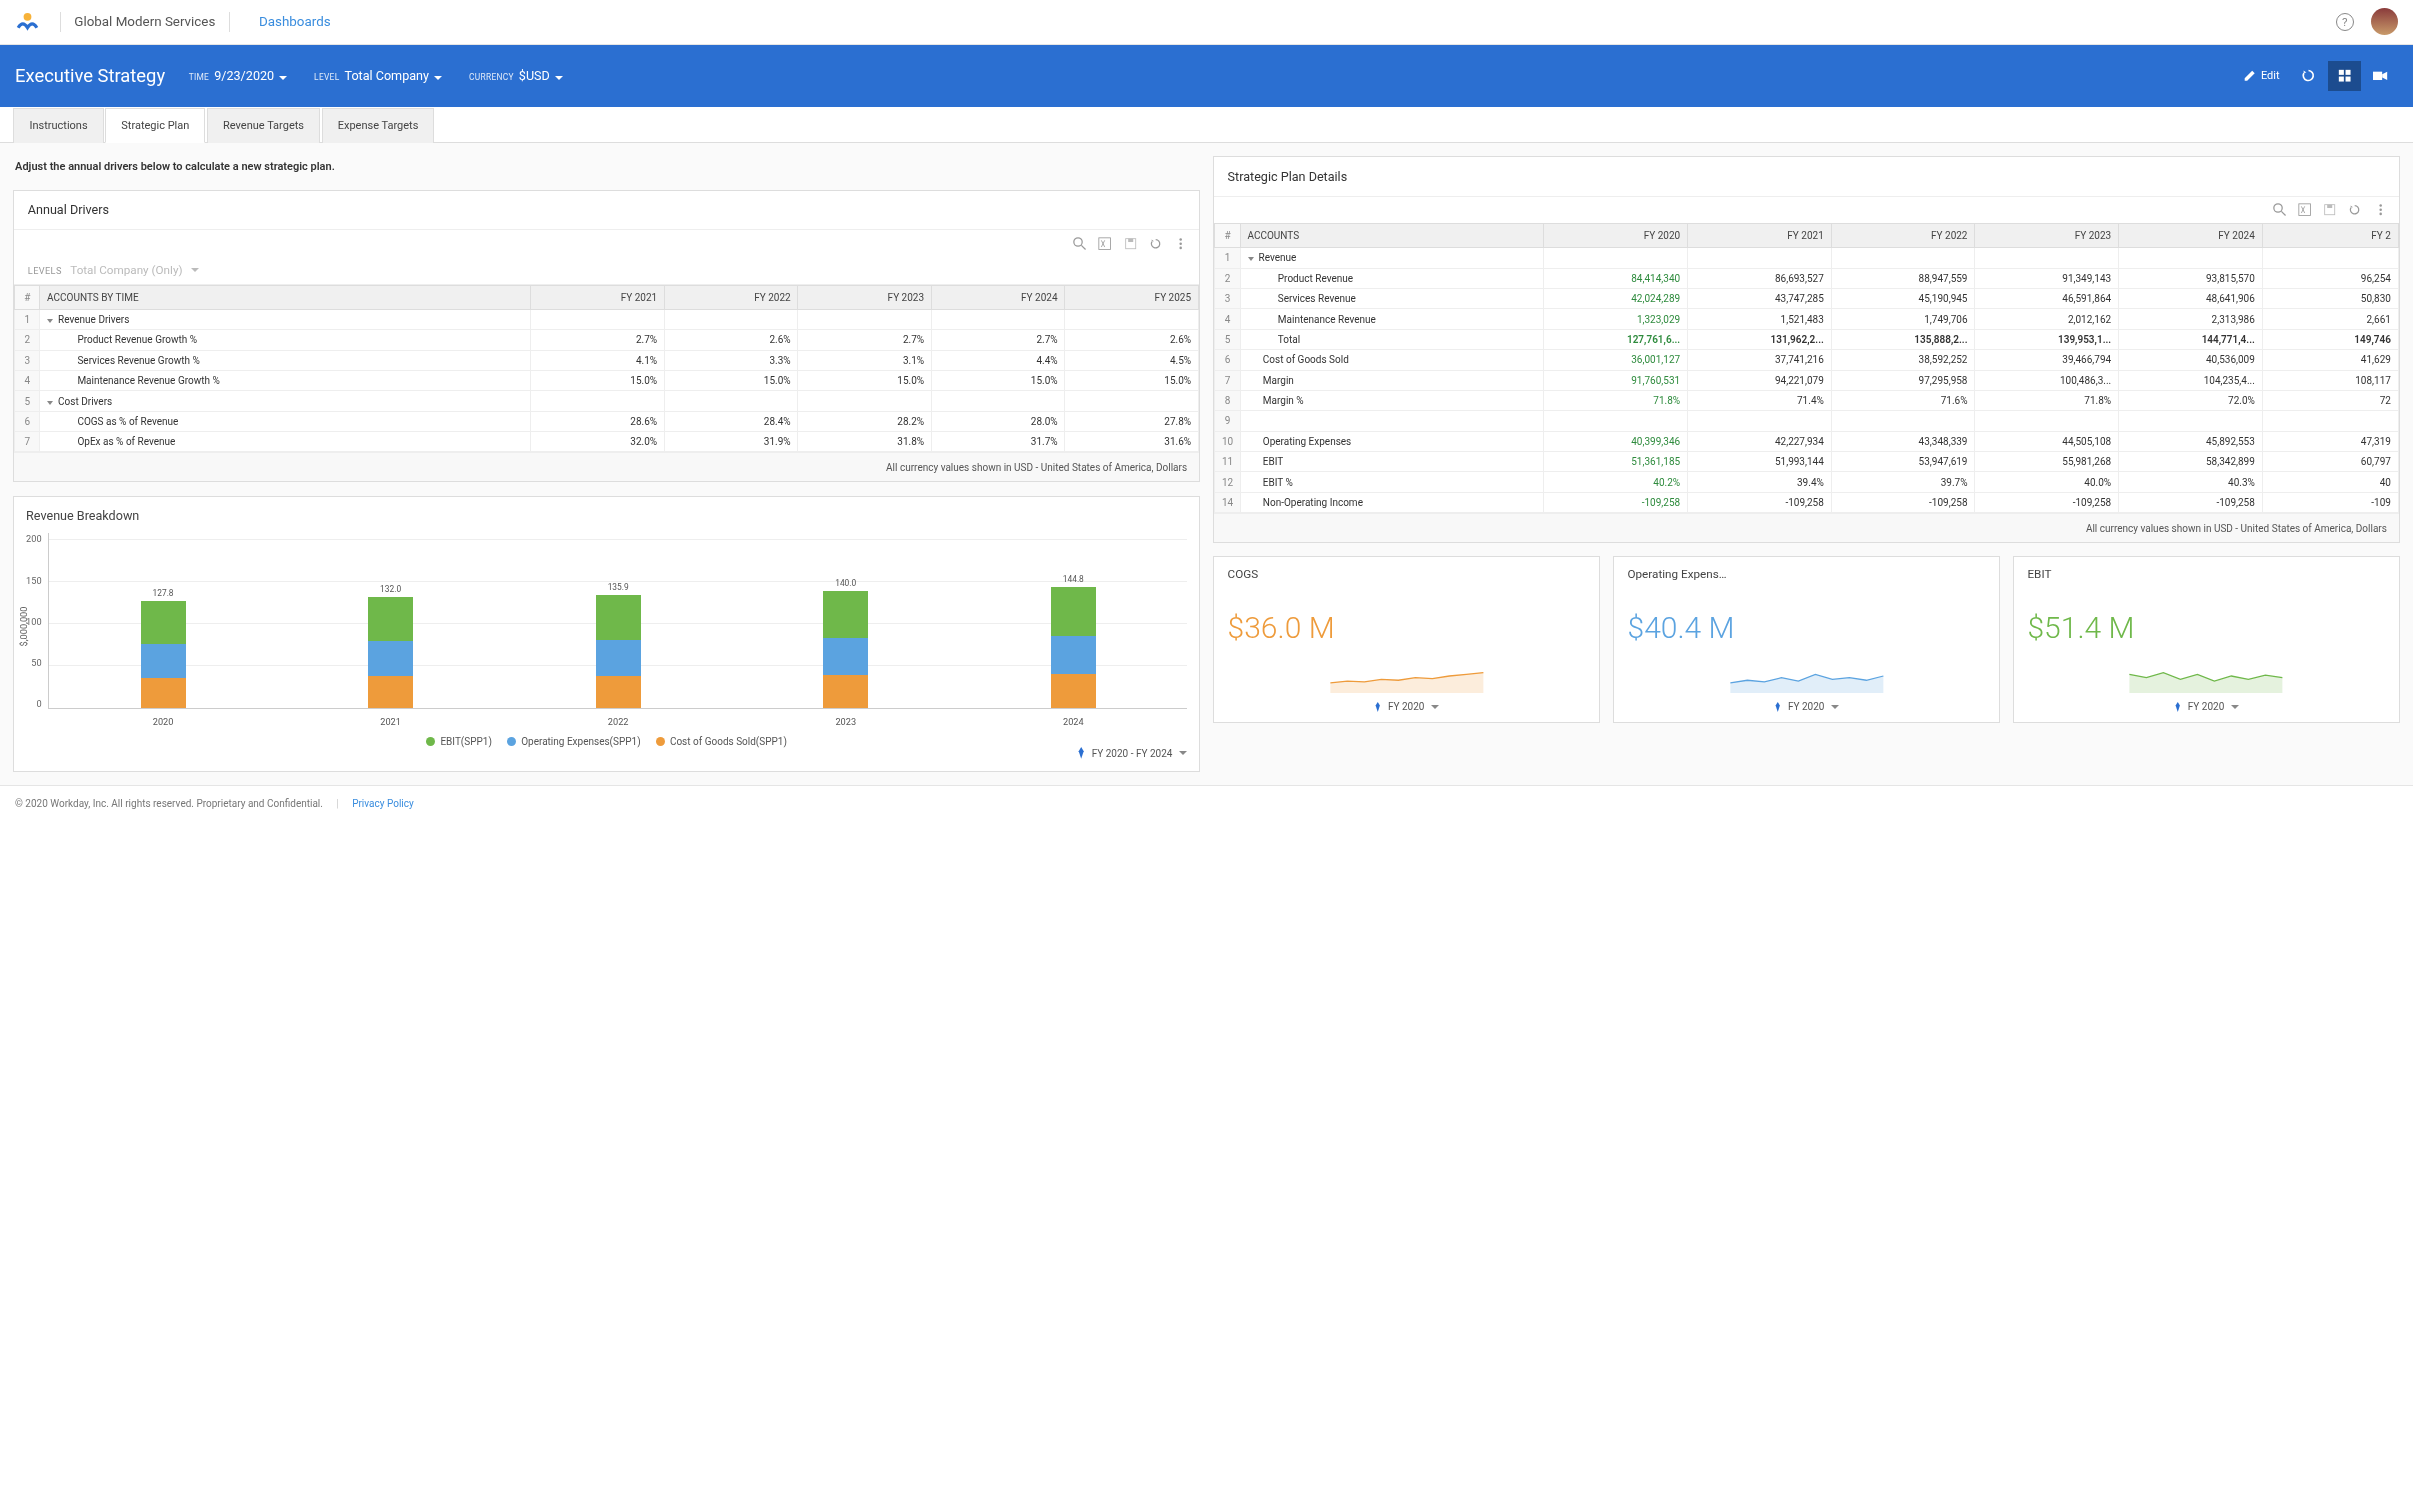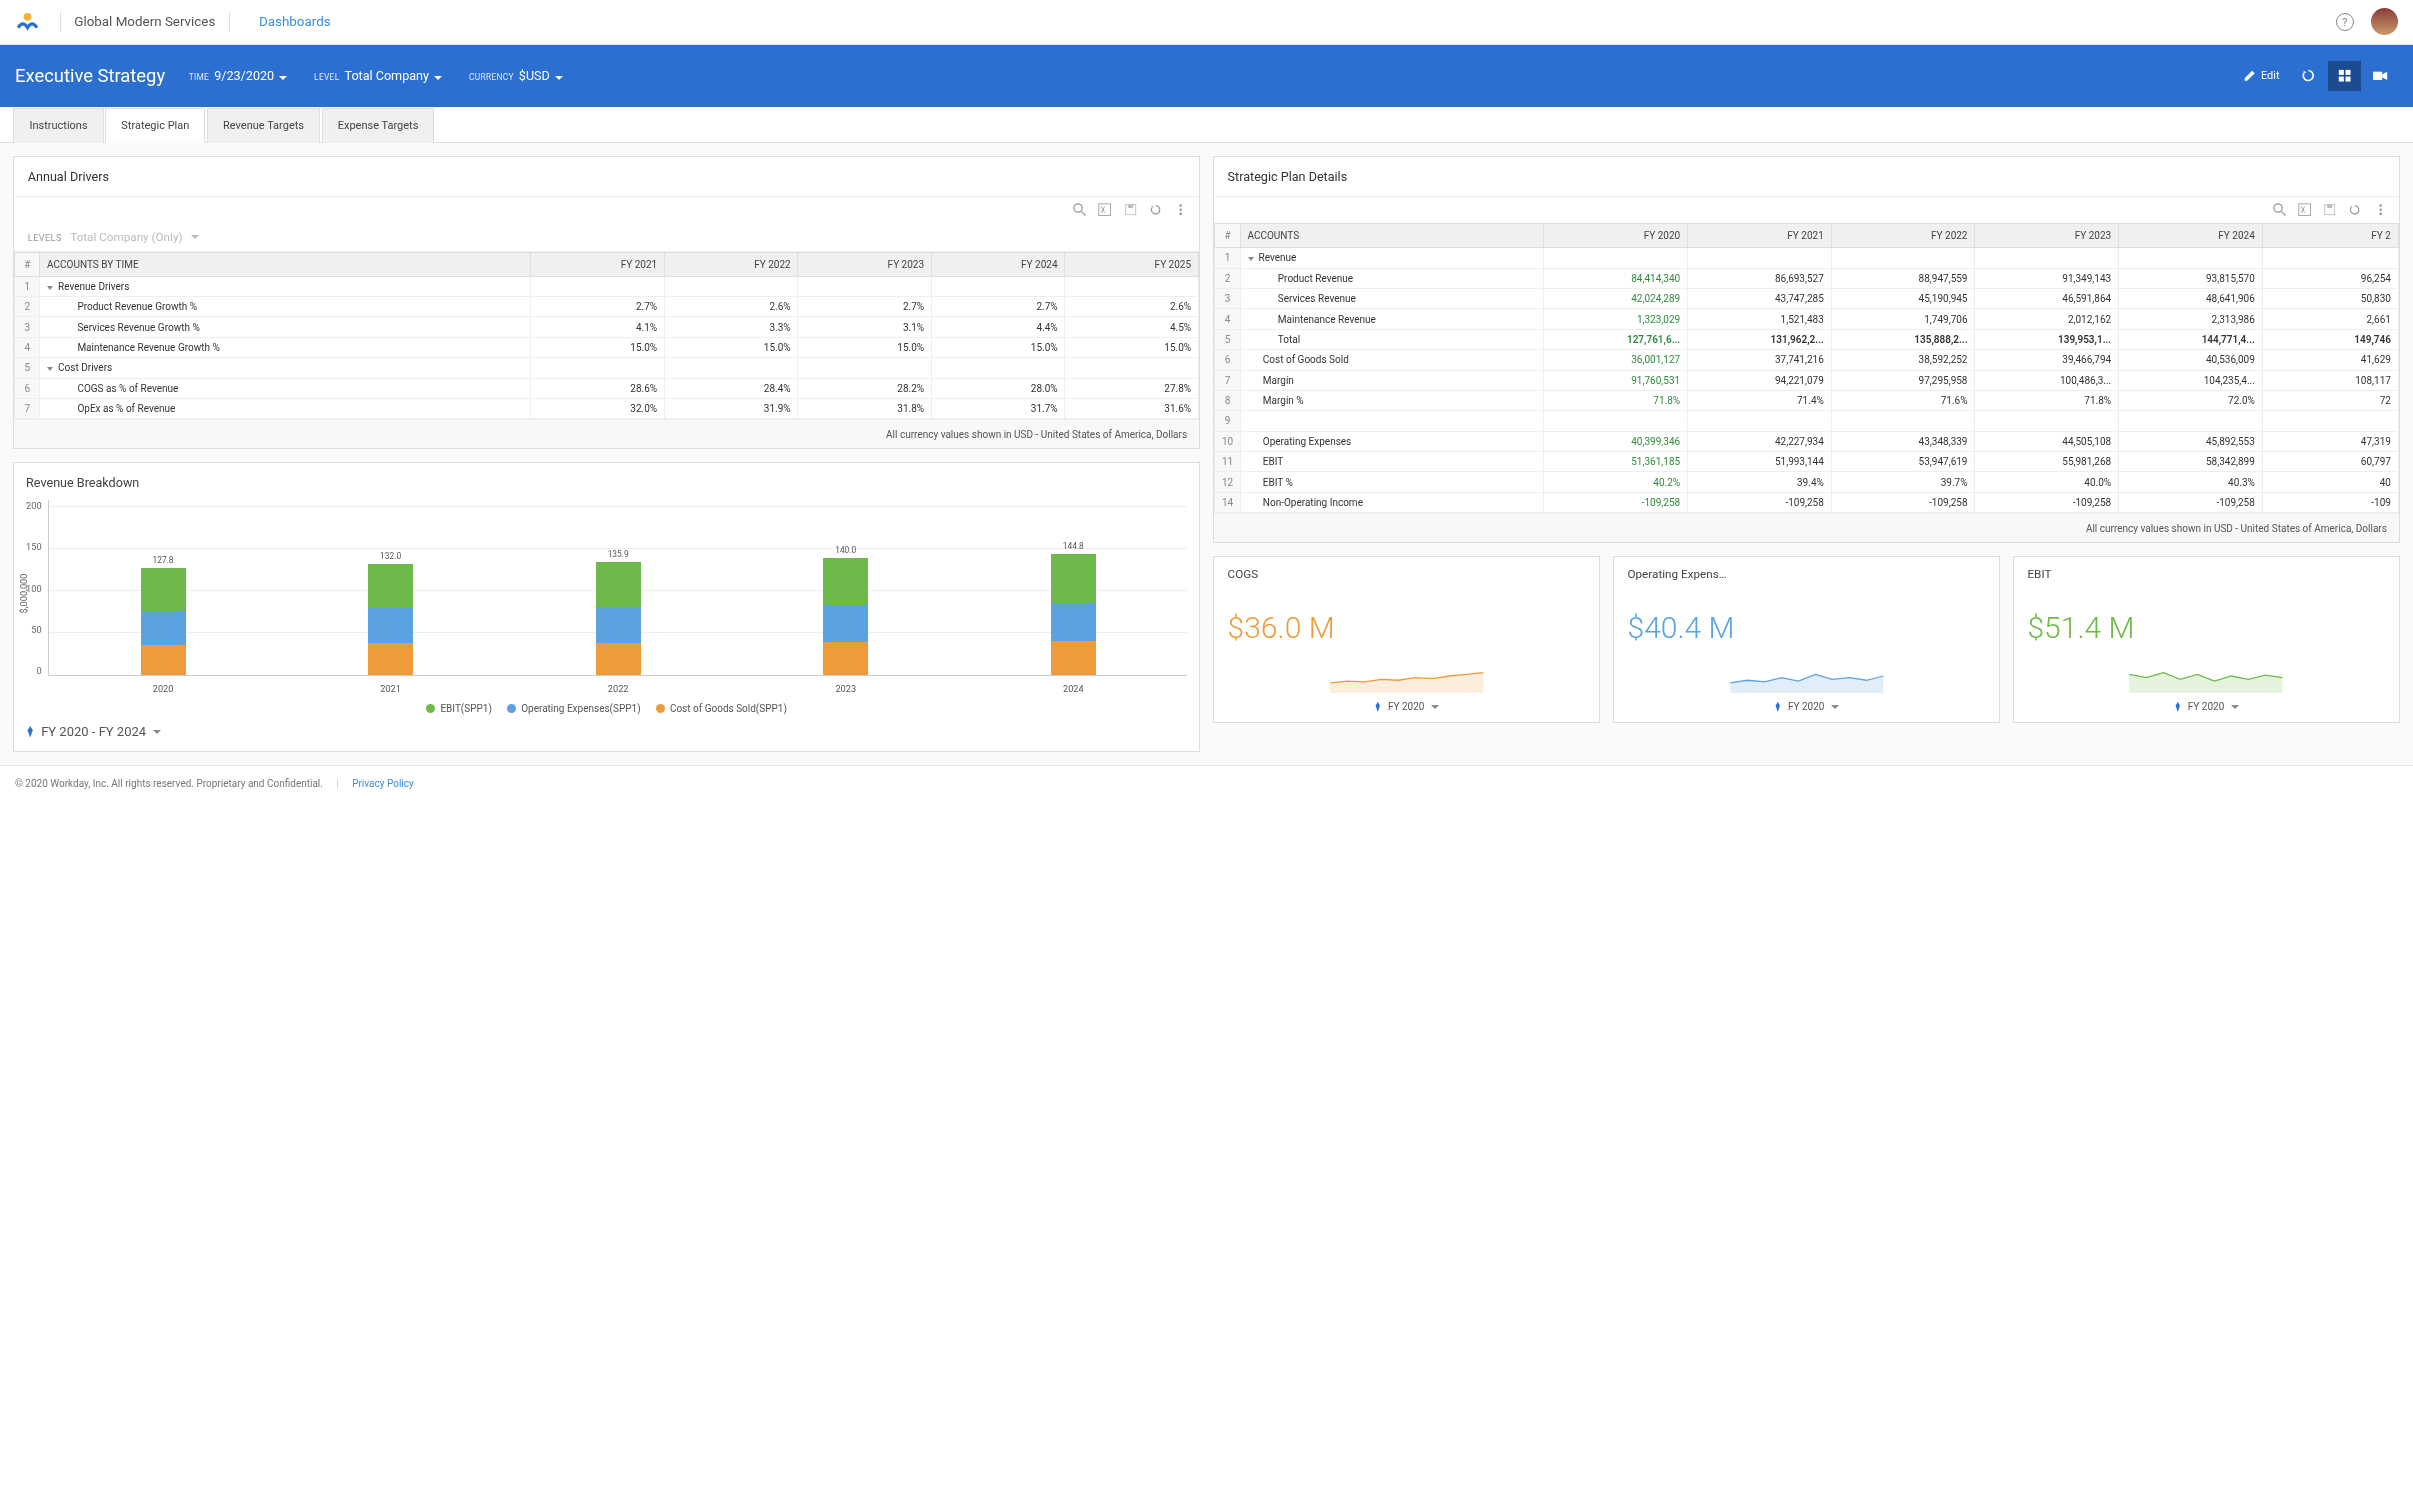--- a/index.html
+++ b/index.html
@@ -63,21 +63,21 @@
 .bar-stack { display: flex; flex-direction: column-reverse; width: 45px; }
 .seg { width: 100%; }
 .seg.orange { background: #ee9b3b; }
 .seg.blue { background: #5ba3e0; }
 .seg.green { background: #6fb84a; }
 .bar-lbl { font-size: 9.2px; color: #555; margin-top: 5px; position: absolute; bottom: -18.4px; }
 .bar-top { font-size: 8.4px; color: #555; margin-bottom: 3.4px; }
 .legend { display: flex; justify-content: center; gap: 15px; margin-top: 27px; font-size: 10px; color: #555; }
 .lg-item { display: flex; align-items: center; gap: 5px; }
 .lg-swatch { width: 9.2px; height: 9.2px; border-radius: 50%; }
-.range-selector { display: flex; justify-content: flex-start; align-items: center; gap: 6.7px; margin-top: 10px; color: #555; font-size: 13px; }
+.range-selector { display: flex; justify-content: flex-end; align-items: center; gap: 6.7px; color: #555; font-size: 10px; }
 
 .detail-table-wrap { max-height: 302px; overflow: auto; }
 .detail-table th.num-cell, .detail-table td.num-cell { min-width: 64px; }
 
 .kpi-row { display: grid; grid-template-columns: 1fr 1fr 1fr; gap: 13.4px; }
 .kpi-card { background: #fff; border: 0.8px solid #ddd; padding: 10px 13.4px; }
 .kpi-title { font-size: 11.7px; color: #444; margin-bottom: 29px; white-space: nowrap; overflow: hidden; text-overflow: ellipsis; }
 .kpi-value { font-size: 30px; font-weight: 300; text-align: left; margin-bottom: 13.4px; }
 .kpi-value.orange { color: #ee9b3b; }
 .kpi-value.blue { color: #5ba3e0; }
@@ -157,20 +157,21 @@
 
 <div class="tab-row">
   <div class="tab">Instructions</div>
   <div class="tab active">Strategic Plan</div>
   <div class="tab">Revenue Targets</div>
   <div class="tab">Expense Targets</div>
 </div>
 
 <div class="main">
   <div class="left-col">
+    <div class="helper-text">Adjust the annual drivers below to calculate a new strategic plan.</div>
 
     <div class="panel">
       <div class="panel-title">Annual Drivers</div>
       <div class="panel-toolbar">
         <svg class="tb-icon" viewBox="0 0 16 16">
             <circle cx="6" cy="6" r="5" stroke="#999" stroke-width="1.5" fill="none"></circle>
             <line x1="10" y1="10" x2="15" y2="15" stroke="#999" stroke-width="1.5"></line>
           </svg>
         <svg class="tb-icon" viewBox="0 0 16 16">
             <rect x="1" y="1" width="14" height="14" stroke="#999" fill="none"></rect>

